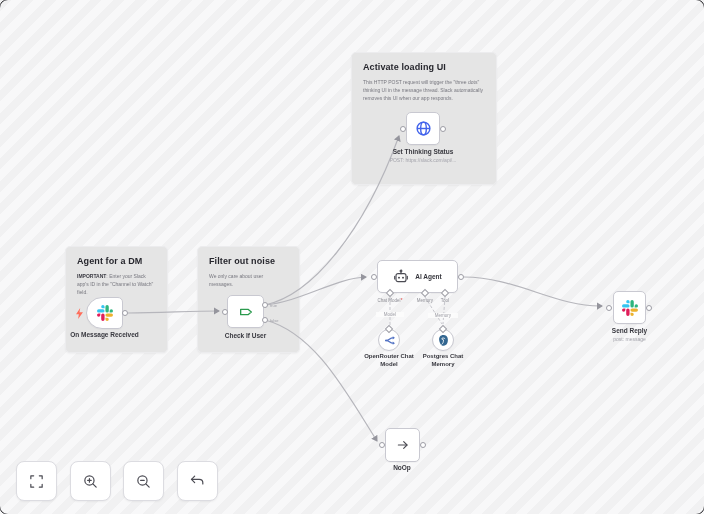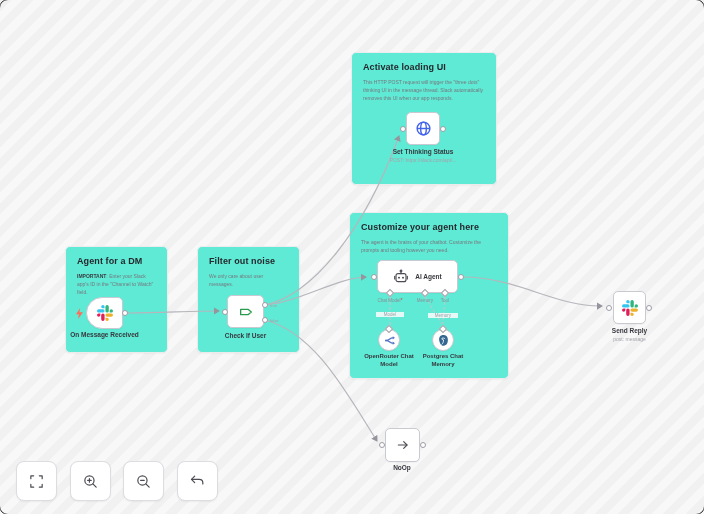--- a/index.html
+++ b/index.html
@@ -3,21 +3,21 @@
 <meta charset="utf-8">
 <style>
   html,body{margin:0;padding:0;}
   body{
     width:704px;height:514px;position:relative;overflow:hidden;
     font-family:"Liberation Sans",sans-serif;
     background:repeating-linear-gradient(135deg,#f1f1f2 0 8px,#f8f8f9 8px 16px);
     border-radius:8px;outline:1px solid #2a2a2e;
   }
   .sticky{
-    position:absolute;background:#5eead4;border:1px solid #ececee;border-radius:5px;
+    position:absolute;background:#e5e5e5;border:1px solid #ececee;border-radius:5px;
     box-shadow:0 1px 2px rgba(0,0,0,0.04);box-sizing:border-box;padding:9px 11px;
   }
   .sticky h3{margin:0 0 7px 0;font-size:9px;font-weight:bold;color:#27272e;letter-spacing:.1px;}
   .sticky p{margin:0;font-size:5px;line-height:1.55;color:#77777f;}
   .sticky p b{color:#3c3c44;}
   .node{
     position:absolute;background:#ffffff;border:1px solid #c9c9d1;border-radius:5px;
     box-sizing:border-box;display:flex;align-items:center;justify-content:center;
     box-shadow:0 1px 1px rgba(0,0,0,0.03);
   }
@@ -42,24 +42,20 @@
   }
   .icon-stroke{stroke:#4b4b53;stroke-width:1.7;fill:none;stroke-linecap:round;stroke-linejoin:round;}
 </style>
 </head>
 <body>
 
 <div class="layer z1">
   <div class="sticky" style="left:351px;top:52px;width:146px;height:133px;">
     <h3>Activate loading UI</h3>
     <p>This HTTP POST request will trigger the "three dots" thinking UI in the message thread. Slack automatically removes this UI when our app responds.</p>
-  </div>
-  <div class="sticky" style="left:349px;top:212px;width:160px;height:167px;">
-    <h3>Customize your agent here</h3>
-    <p>The agent is the brains of your chatbot. Customize the prompts and tooling however you need.</p>
   </div>
   <div class="sticky" style="left:65px;top:246px;width:103px;height:107px;">
     <h3>Agent for a DM</h3>
     <p><b>IMPORTANT</b><span>: Enter your Slack app's ID in the "Channel to Watch" field.</span></p>
   </div>
   <div class="sticky" style="left:197px;top:246px;width:103px;height:107px;">
     <h3>Filter out noise</h3>
     <p>We only care about user messages.</p>
   </div>
 </div>

